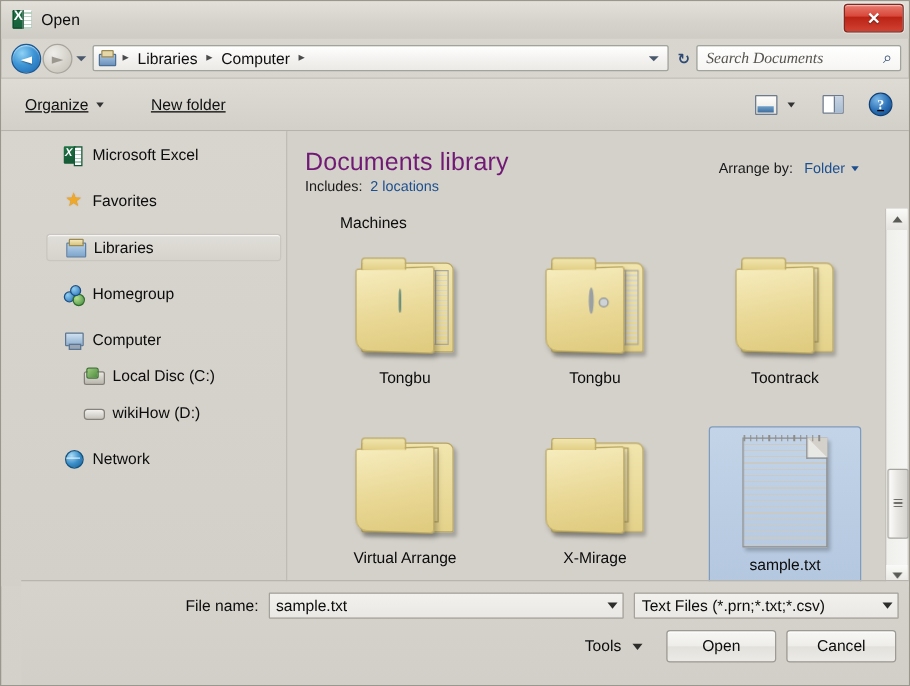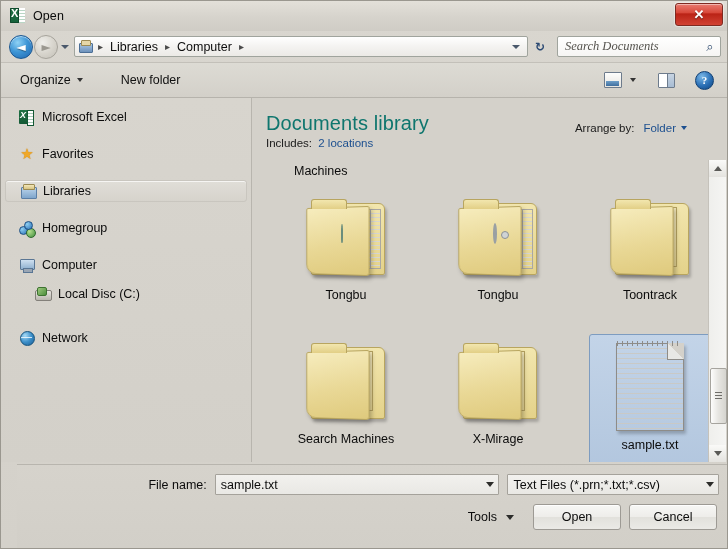--- a/index.html
+++ b/index.html
@@ -153,41 +153,42 @@
     width: 20px; height: 21px; flex: none; margin-left: 2px;
     display: flex; align-items: center; justify-content: center;
     cursor: pointer; color: #2c4a73; font-size: 12px; font-weight: bold;
     font-family: "DejaVu Sans", sans-serif;
   }
   .searchbox {
     width: 164px; height: 21px; flex: none;
     background: linear-gradient(180deg,#ffffff 0%,#f6f5f3 100%);
     border: 1px solid #a0a49d; border-radius: 2px;
     display: flex; align-items: center; box-sizing: border-box;
-    margin-left: 7px;
+    margin-left: 0;
   }
   .searchbox .ph {
     flex: 1; font-size: 12.5px; color: #55534e;
     font-style: italic; padding-left: 7px;
     font-family: "Liberation Serif", serif;
   }
   .searchbox .mag {
     width: 20px; text-align: center; color: #2e4a6e; font-size: 13px;
     font-family: "DejaVu Sans", sans-serif;
   }
 
   
   .toolbar {
-    height: 36px;
+    height: 43px;
     background: linear-gradient(180deg,#dddbd4 0%,#d3d0c9 100%);
     border-top: 1px solid #c3c0b9;
     border-bottom: 1px solid #b6b3ac;
     display: flex; align-items: center;
     padding: 0 8px 0 12px;
     box-sizing: border-box;
+    text-decoration: underline;
   }
   .tb-item {
     font-size: 12.5px; color: #111; cursor: pointer;
     display: flex; align-items: center; gap: 6px;
     padding: 3px 7px; border-radius: 2px; white-space: nowrap;
   }
   .tb-item .caret { border-left:3.5px solid transparent;border-right:3.5px solid transparent;border-top:4px solid #333; }
   .tb-spacer { flex: 1; }
   .tb-icon-btn {
     display: flex; align-items: center; gap: 4px;
@@ -220,27 +221,28 @@
     color: #fff; font-size: 11px; font-weight: bold;
     display: flex; align-items: center; justify-content: center;
     font-family: "Liberation Serif", serif;
   }
 
   
   .body-split { display: flex; height: 364px; }
 
   
   .navpane {
-    width: 251px; flex: none;
+    width: 229px; flex: none;
     background: linear-gradient(180deg,#d8d5ce 0%,#d3d0c9 100%);
     border-right: 1px solid #b8b5ae;
     padding-top: 8px;
     box-sizing: border-box;
     overflow: hidden;
     position: relative;
+    padding-left: 32px;
   }
   .nav-item {
     height: 22px;
     display: flex; align-items: center;
     padding-left: 14px; gap: 7px;
     font-size: 12.5px; color: #0c0c0c;
     cursor: pointer; box-sizing: border-box;
     margin: 0 4px 0 4px; border-radius: 3px;
   }
   .nav-item.child { padding-left: 30px; }
@@ -329,21 +331,21 @@
     flex: 1; position: relative;
     background: #d4d1ca;
     overflow: hidden;
   }
   .lib-header {
     padding: 14px 0 0 14px;
     height: 62px; box-sizing: border-box;
     position: relative;
   }
   .lib-title {
-    font-size: 20px; color: #0f766e; font-weight: normal;
+    font-size: 20px; color: #701a75; font-weight: normal;
     letter-spacing: .1px; line-height: 22px;
   }
   .lib-sub { font-size: 11.5px; color: #1a1a1a; margin-top: 3px; }
   .lib-sub .link { color: #1c4f8f; cursor: pointer; margin-left: 3px; }
   .arrange {
     position: absolute; right: 40px; top: 24px;
     display: flex; align-items: center; gap: 9px;
     font-size: 11.5px; color: #1a1a1a;
   }
   .arrange .val { color: #1c4f8f; cursor: pointer; display:flex; align-items:center; gap:5px; }
@@ -716,20 +718,26 @@
 
       <div class="nav-item child">
         <span class="ico ico-disc">
             <i class="d"></i>
             <i class="g"></i>
           </span>
         <span>Local Disc (C:)</span>
       </div>
       <div class="nav-gap-sm"></div>
 
+      <div class="nav-item child">
+        <span class="ico ico-drive">
+            <i class="d"></i>
+          </span>
+        <span>wikiHow (D:)</span>
+      </div>
       <div class="nav-gap"></div>
 
       <div class="nav-item">
         <span class="ico ico-net">
             <i class="globe"></i>
           </span>
         <span>Network</span>
       </div>
     </div>
 
@@ -810,21 +818,21 @@
                 <span class="fa-back"></span>
                 <span class="fa-docs">
                   <i style="left:28px" class="t"></i>
                   <i style="left:18px"></i>
                   <i style="left:8px"></i>
                   <i style="left:0px" class="t"></i>
                 </span>
                 <span class="fa-front"></span>
                 <span class="fa-tab"></span>
               </div>
-              <div class="label">Search Machines</div>
+              <div class="label">Virtual Arrange</div>
             </div>
           </div>
 
           <div class="tile">
             <div class="tilesel">
               <div class="folder-art">
                 <span class="fa-back"></span>
                 <span class="fa-docs">
                   <i style="left:28px" class="t"></i>
                   <i style="left:18px"></i>

